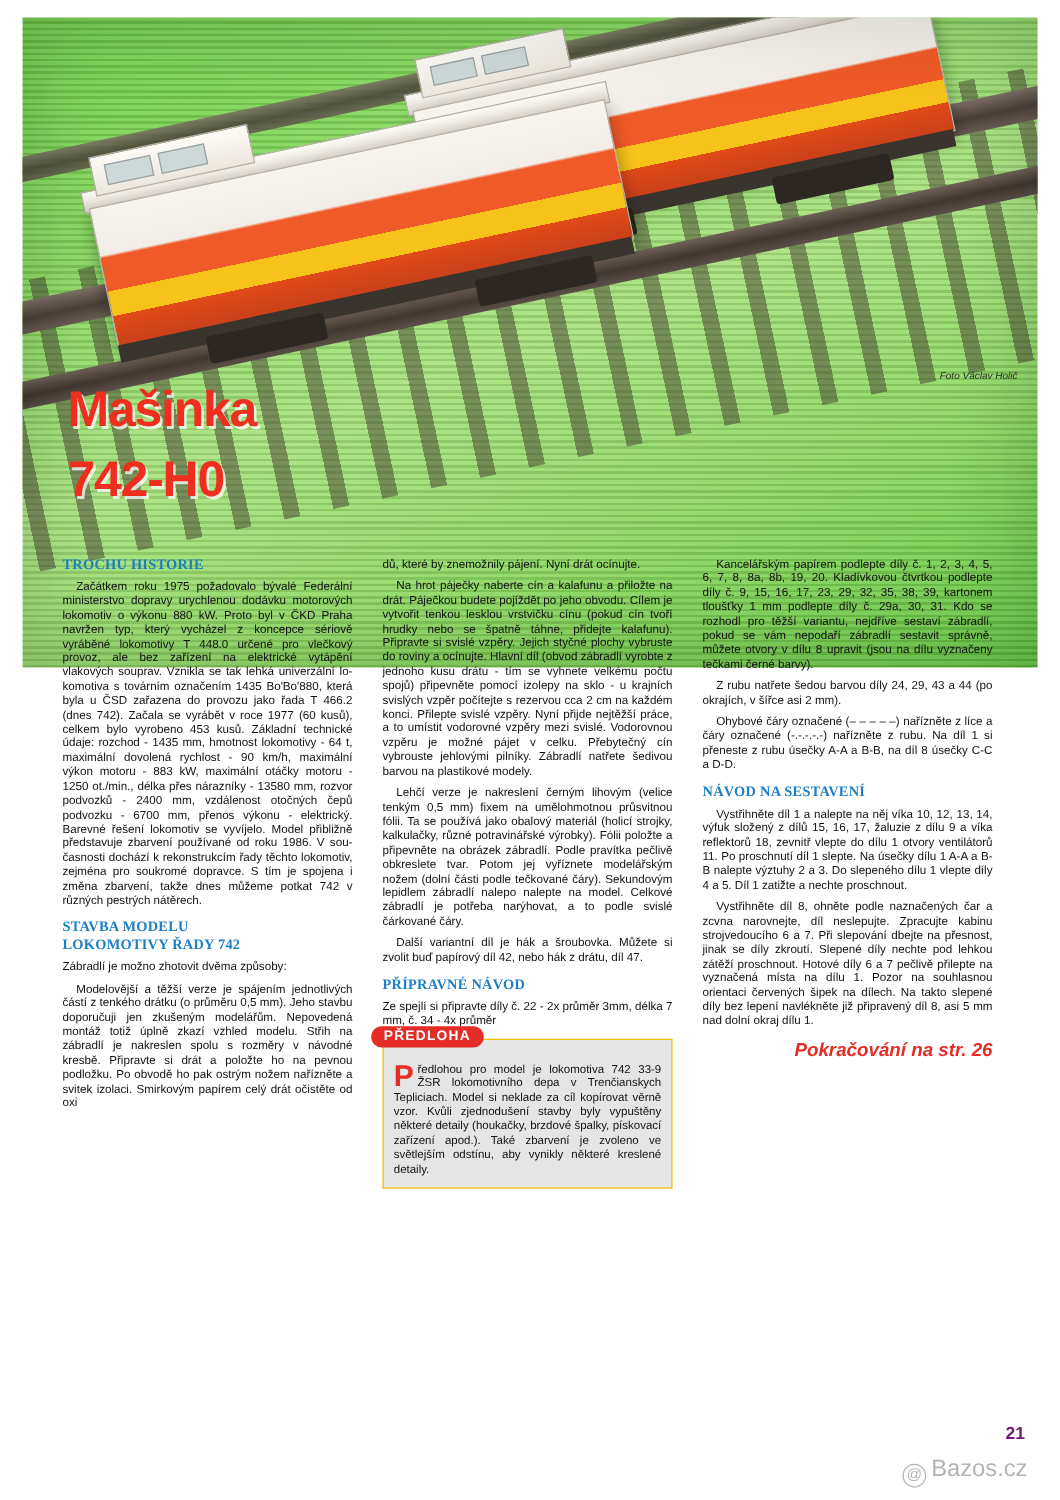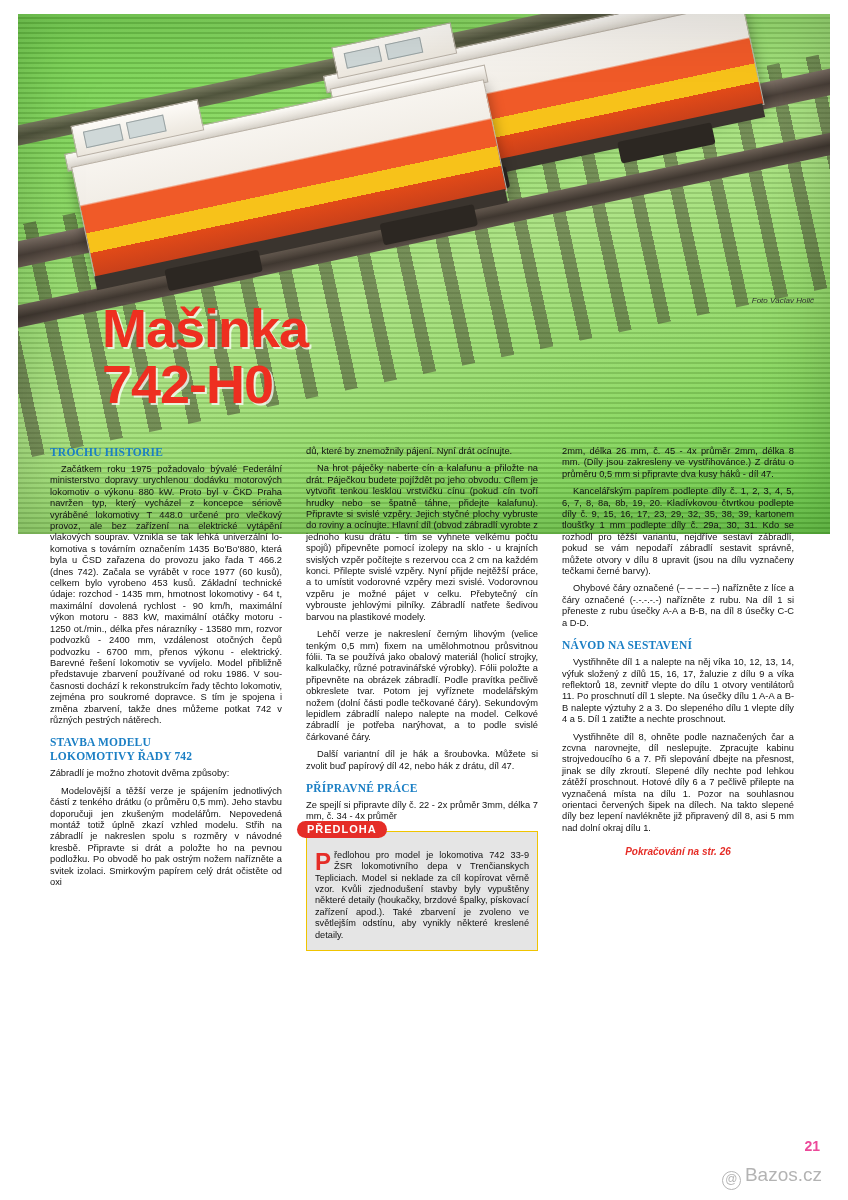--- a/index.html
+++ b/index.html
@@ -44,23 +44,22 @@
 
   .loco1{left:60px;top:108px;width:420px;height:112px;transform:rotate(-12deg);}
   .loco2{left:318px;top:30px;width:420px;height:104px;transform:rotate(-12deg);}
 
   .credit{position:absolute;right:16px;top:282px;font-size:8px;color:#2d2d2d;font-style:italic;}
 
   
   .title{
     position:absolute;left:54px;top:300px;width:420px;
     font-family:"Liberation Sans",sans-serif;font-weight:bold;
-    font-size:54px;line-height:56px;color:#ee2f20;letter-spacing:-1px;
+    font-size:40px;line-height:56px;color:#ee2f20;letter-spacing:-1px;
     text-shadow:2px 2px 0 rgba(255,255,255,.75);
-    margin-left:48px;
   }
   .title .l2{display:block;}
 
   
   .cols{position:absolute;left:50px;top:446px;width:748px;}
   .col{position:absolute;top:0;width:232px;font-size:9.3px;line-height:11.4px;color:#111;text-align:justify;}
   .c1{left:0;}
   .c2{left:256px;}
   .c3{left:512px;}
 
@@ -71,23 +70,23 @@
 
   
   .predloha{
     position:relative;margin-top:8px;border:1px solid #f0c400;background:#e5e5e5;padding:8px 8px 9px 8px;
   }
   .predloha .tag{position:absolute;left:-10px;top:-11px;background:#e52d27;color:#fff;font-weight:bold;
     font-size:11px;letter-spacing:1px;padding:3px 10px 3px 10px;border-radius:9px;}
   .predloha p{font-size:9.2px;line-height:11.4px;margin:10px 0 0 0;text-indent:0;}
   .predloha .drop{float:left;font-size:24px;line-height:20px;font-weight:bold;color:#e52d27;padding:2px 3px 0 0;}
 
-  .cont{margin-top:12px;text-align:center;color:#e52d27;font-weight:bold;font-style:italic;font-size:10px;}
+  .cont{margin-top:12px;text-align:right;color:#e52d27;font-weight:bold;font-style:italic;font-size:15px;}
 
-  .pageno{position:absolute;right:28px;bottom:46px;font-size:14px;font-weight:bold;color:#ec4899;}
+  .pageno{position:absolute;right:28px;bottom:46px;font-size:14px;font-weight:bold;color:#701a75;}
 
   
   .wm{position:absolute;right:26px;bottom:10px;font-size:19px;color:#9a9a9a;opacity:.75;font-family:"Liberation Sans",sans-serif;}
   .wm .at{display:inline-block;border:1.5px solid #9a9a9a;border-radius:50%;width:17px;height:17px;line-height:15px;text-align:center;font-size:12px;margin-right:4px;vertical-align:-2px;}
 </style>
 </head>
 <body>
 
 <div class="page">
 
@@ -139,32 +138,32 @@
       <h2 class="sec" style="margin-top:-4px;">LOKOMOTIVY ŘADY 742</h2>
       <p class="noind">Zábradlí je možno zhotovit dvěma způ­soby:</p>
       <p>Modelovější a těžší verze je spájením jednotlivých částí z tenkého drátku (o průměru 0,5 mm). Jeho stavbu dopo­ručuji jen zkušeným modelářům. Nepo­vedená montáž totiž úplně zkazí vzhled modelu. Střih na zábradlí je nakreslen spolu s rozměry v návodné kresbě. Připravte si drát a položte ho na pevnou podložku. Po obvodě ho pak ostrým no­žem nařízněte a svitek izolaci. Smir­kovým papírem celý drát očistěte od oxi­</p>
     </div>
 
     <div class="col c2">
       <p class="noind">dů, které by znemožnily pájení. Nyní drát ocínujte.</p>
       <p>Na hrot páječky naberte cín a kalafunu a přiložte na drát. Páječkou budete pojíž­dět po jeho obvodu. Cílem je vytvořit ten­kou lesklou vrstvičku cínu (pokud cín tvoří hrudky nebo se špatně táhne, přidejte ka­lafunu). Připravte si svislé vzpěry. Jejich styčné plochy vybruste do roviny a ocínuj­te. Hlavní díl (obvod zábradlí vyrobte z jed­noho kusu drátu - tím se vyhnete velkému počtu spojů) připevněte pomocí izolepy na sklo - u krajních svislých vzpěr počítej­te s rezervou cca 2 cm na každém kon­ci. Přilepte svislé vzpěry. Nyní přijde nej­těžší práce, a to umístit vodorovné vzpěry mezi svislé. Vodorovnou vzpěru je možné pájet v celku. Přebytečný cín vybrouste jehlovými pilníky. Zábradlí natřete šedivou barvou na plastikové modely.</p>
       <p>Lehčí verze je nakreslení černým lihovým (velice tenkým 0,5 mm) fixem na uměloh­motnou průsvitnou fólii. Ta se používá jako obalový materiál (holicí strojky, kalkulačky, různé potravinářské výrobky). Fólii položte a připevněte na obrázek zábradlí. Podle pravítka pečlivě obkreslete tvar. Potom jej vyříznete modelářským nožem (dolní části podle tečkované čáry). Sekundovým lepid­lem zábradlí nalepo nalepte na model. Cel­kové zábradlí je potřeba narýhovat, a to podle svislé čárkované čáry.</p>
       <p>Další variantní díl je hák a šroubovka. Můžete si zvolit buď papírový díl 42, nebo hák z drátu, díl 47.</p>
-      <h2 class="sec tight">PŘÍPRAVNÉ PRÁCE</h2>
+      <h2 class="sec tight">PŘÍPRAVNÉ NÁVOD</h2>
       <p class="noind">Ze spejlí si připravte díly č. 22 - 2x prů­měr 3mm, délka 7 mm, č. 34 - 4x průměr</p>
 
       <div class="predloha">
         <div class="tag">PŘEDLOHA</div>
         <p><span class="drop">P</span><span>ředlohou pro model je lokomotiva 742 33-9 ŽSR lokomotivního depa v Trenčianskych Tepliciach. Model si neklade za cíl kopírovat věrně vzor. Kvůli zjednodušení stavby byly vypuš­těny některé detaily (houkačky, brzdo­vé špalky, pískovací zařízení apod.). Také zbarvení je zvoleno ve světlejším odstínu, aby vynikly některé kreslené detaily.</span></p>
       </div>
     </div>
 
     <div class="col c3">
-      <p class="noind">2mm, délka 26 mm, č. 45 - 4x průměr 2mm, délka 8 mm. (Díly jsou zakresle­ny ve vystřihovánce.) Z drátu o průměru 0,5 mm si připravte dva kusy háků - díl 47.</p>
       <p>Kancelářským papírem podlepte díly č. 1, 2, 3, 4, 5, 6, 7, 8, 8a, 8b, 19, 20. Kladívkovou čtvrtkou podlepte díly č. 9, 15, 16, 17, 23, 29, 32, 35, 38, 39, kartonem tloušťky 1 mm podlepte díly č. 29a, 30, 31. Kdo se rozhodl pro těžší variantu, nejdříve sestaví zábradlí, pokud se vám nepodaří zábradlí sestavit správně, můžete otvory v dílu 8 upravit (jsou na dílu vyznačeny teč­kami černé barvy).</p>
+      <p>Z rubu natřete šedou barvou díly 24, 29, 43 a 44 (po okrajích, v šířce asi 2 mm).</p>
       <p>Ohybové čáry označené (– – – – –) nařízněte z líce a čáry označené (-.-.-.-.-) nařízněte z rubu. Na díl 1 si přeneste z ru­bu úsečky A-A a B-B, na díl 8 úsečky C-C a D-D.</p>
       <h2 class="sec tight">NÁVOD NA SESTAVENÍ</h2>
       <p>Vystřihněte díl 1 a nalepte na něj víka 10, 12, 13, 14, výfuk složený z dílů 15, 16, 17, žaluzie z dílu 9 a víka reflektorů 18, zevnitř vlepte do dílu 1 otvory ventilátorů 11. Po proschnutí díl 1 slepte. Na úsečky dílu 1 A-A a B-B nalepte výztuhy 2 a 3. Do slepeného dílu 1 vlepte díly 4 a 5. Díl 1 za­tiž̌te a nechte proschnout.</p>
       <p>Vystřihněte díl 8, ohněte podle naznače­ných čar a zcvna narovnejte, díl neslepuj­te. Zpracujte kabinu strojvedoucího 6 a 7. Při slepování dbejte na přesnost, jinak se díly zkroutí. Slepené díly nechte pod leh­kou zátěží proschnout. Hotové díly 6 a 7 pečlivě přilepte na vyznačená místa na dí­lu 1. Pozor na souhlasnou orientaci čer­vených šipek na dílech. Na takto slepené díly bez lepení navlékněte již připravený díl 8, asi 5 mm nad dolní okraj dílu 1.</p>
       <div class="cont">Pokračování na str. 26</div>
     </div>
 
   </div>
 
   <div class="pageno">21</div>

